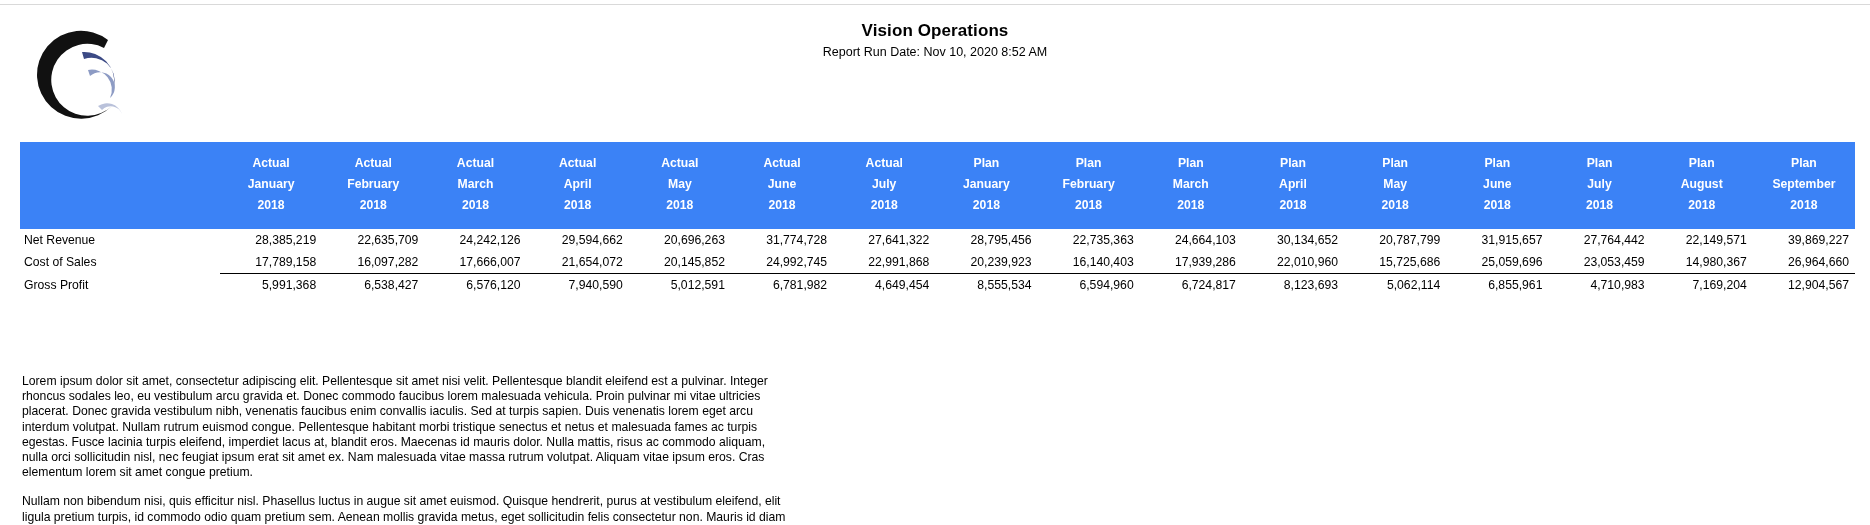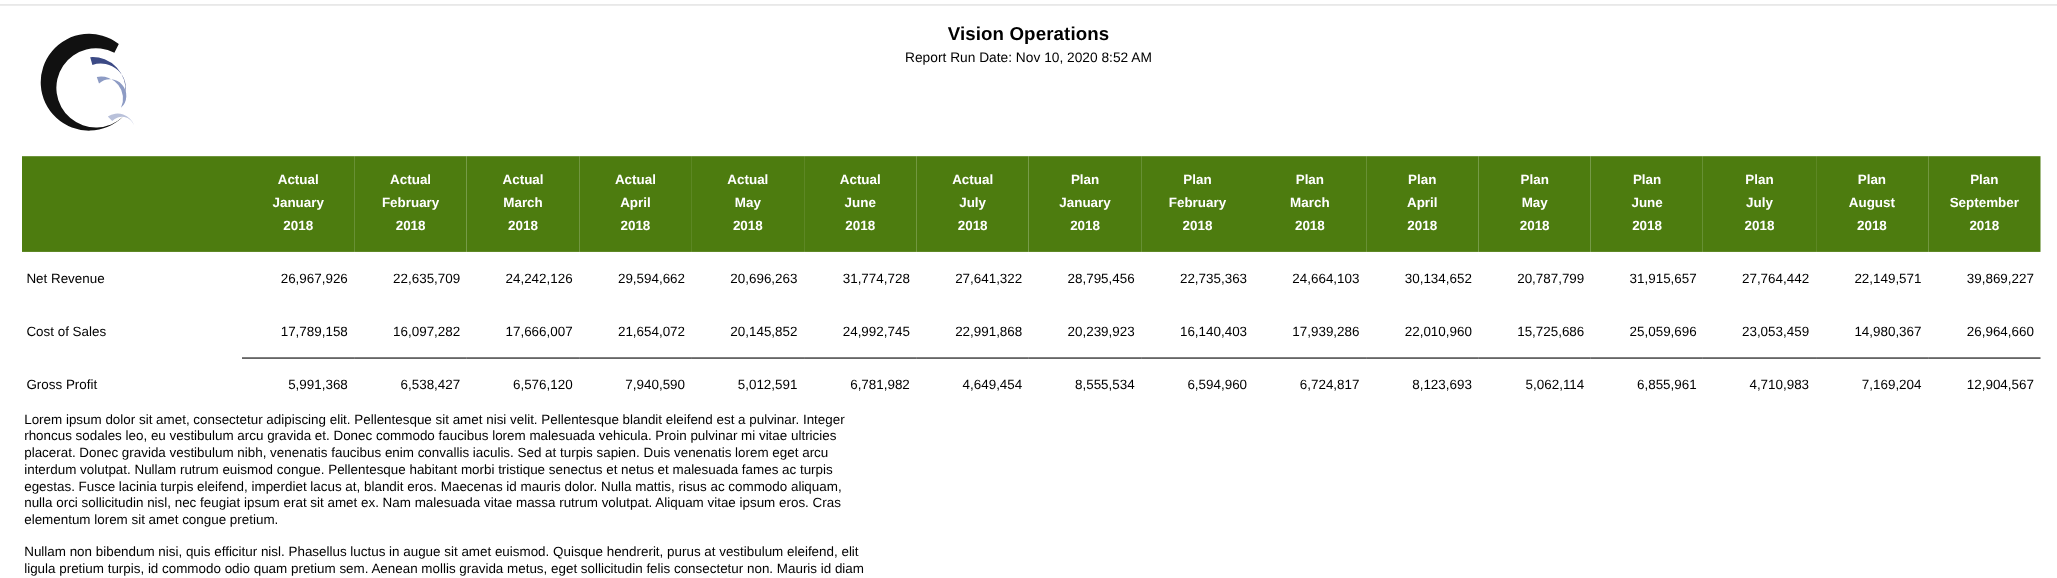--- a/index.html
+++ b/index.html
@@ -77,38 +77,38 @@
   .fin-table {
     position: absolute;
     top: 142px;
     left: 20px;
     width: 1835px;
     border-collapse: collapse;
     table-layout: fixed;
     font-size: 12.2px;
   }
   .fin-table thead tr.head-band th {
-    background: #4d7c0f;
+    background: #3b82f6;
     color: #ffffff;
     font-weight: bold;
     text-align: center;
     vertical-align: top;
     padding: 0;
   }
   .head-cell {
     padding: 11px 6px 13px 6px;
     line-height: 21px;
   }
   .head-cell div { white-space: nowrap; }
   th.label-head {
     background: #143258;
     width: 200px;
   }
   .fin-table tbody td {
-    padding: 15px 6px;
+    padding: 2px 6px;
     line-height: 18px;
     text-align: right;
     white-space: nowrap;
     color: #000;
   }
   .fin-table tbody td.row-label {
     text-align: left;
     padding-left: 4px;
   }
   tr.total-row td {
@@ -295,21 +295,21 @@
               <div>September</div>
               <div>2018</div>
             </div>
           </th>
         </tr>
     </thead>
     <tbody>
       <tr class="spacer-row"></tr>
     <tr class="data-row">
           <td class="row-label">Net Revenue</td>
-          <td>26,967,926</td>
+          <td>28,385,219</td>
           <td>22,635,709</td>
           <td>24,242,126</td>
           <td>29,594,662</td>
           <td>20,696,263</td>
           <td>31,774,728</td>
           <td>27,641,322</td>
           <td>28,795,456</td>
           <td>22,735,363</td>
           <td>24,664,103</td>
           <td>30,134,652</td>

